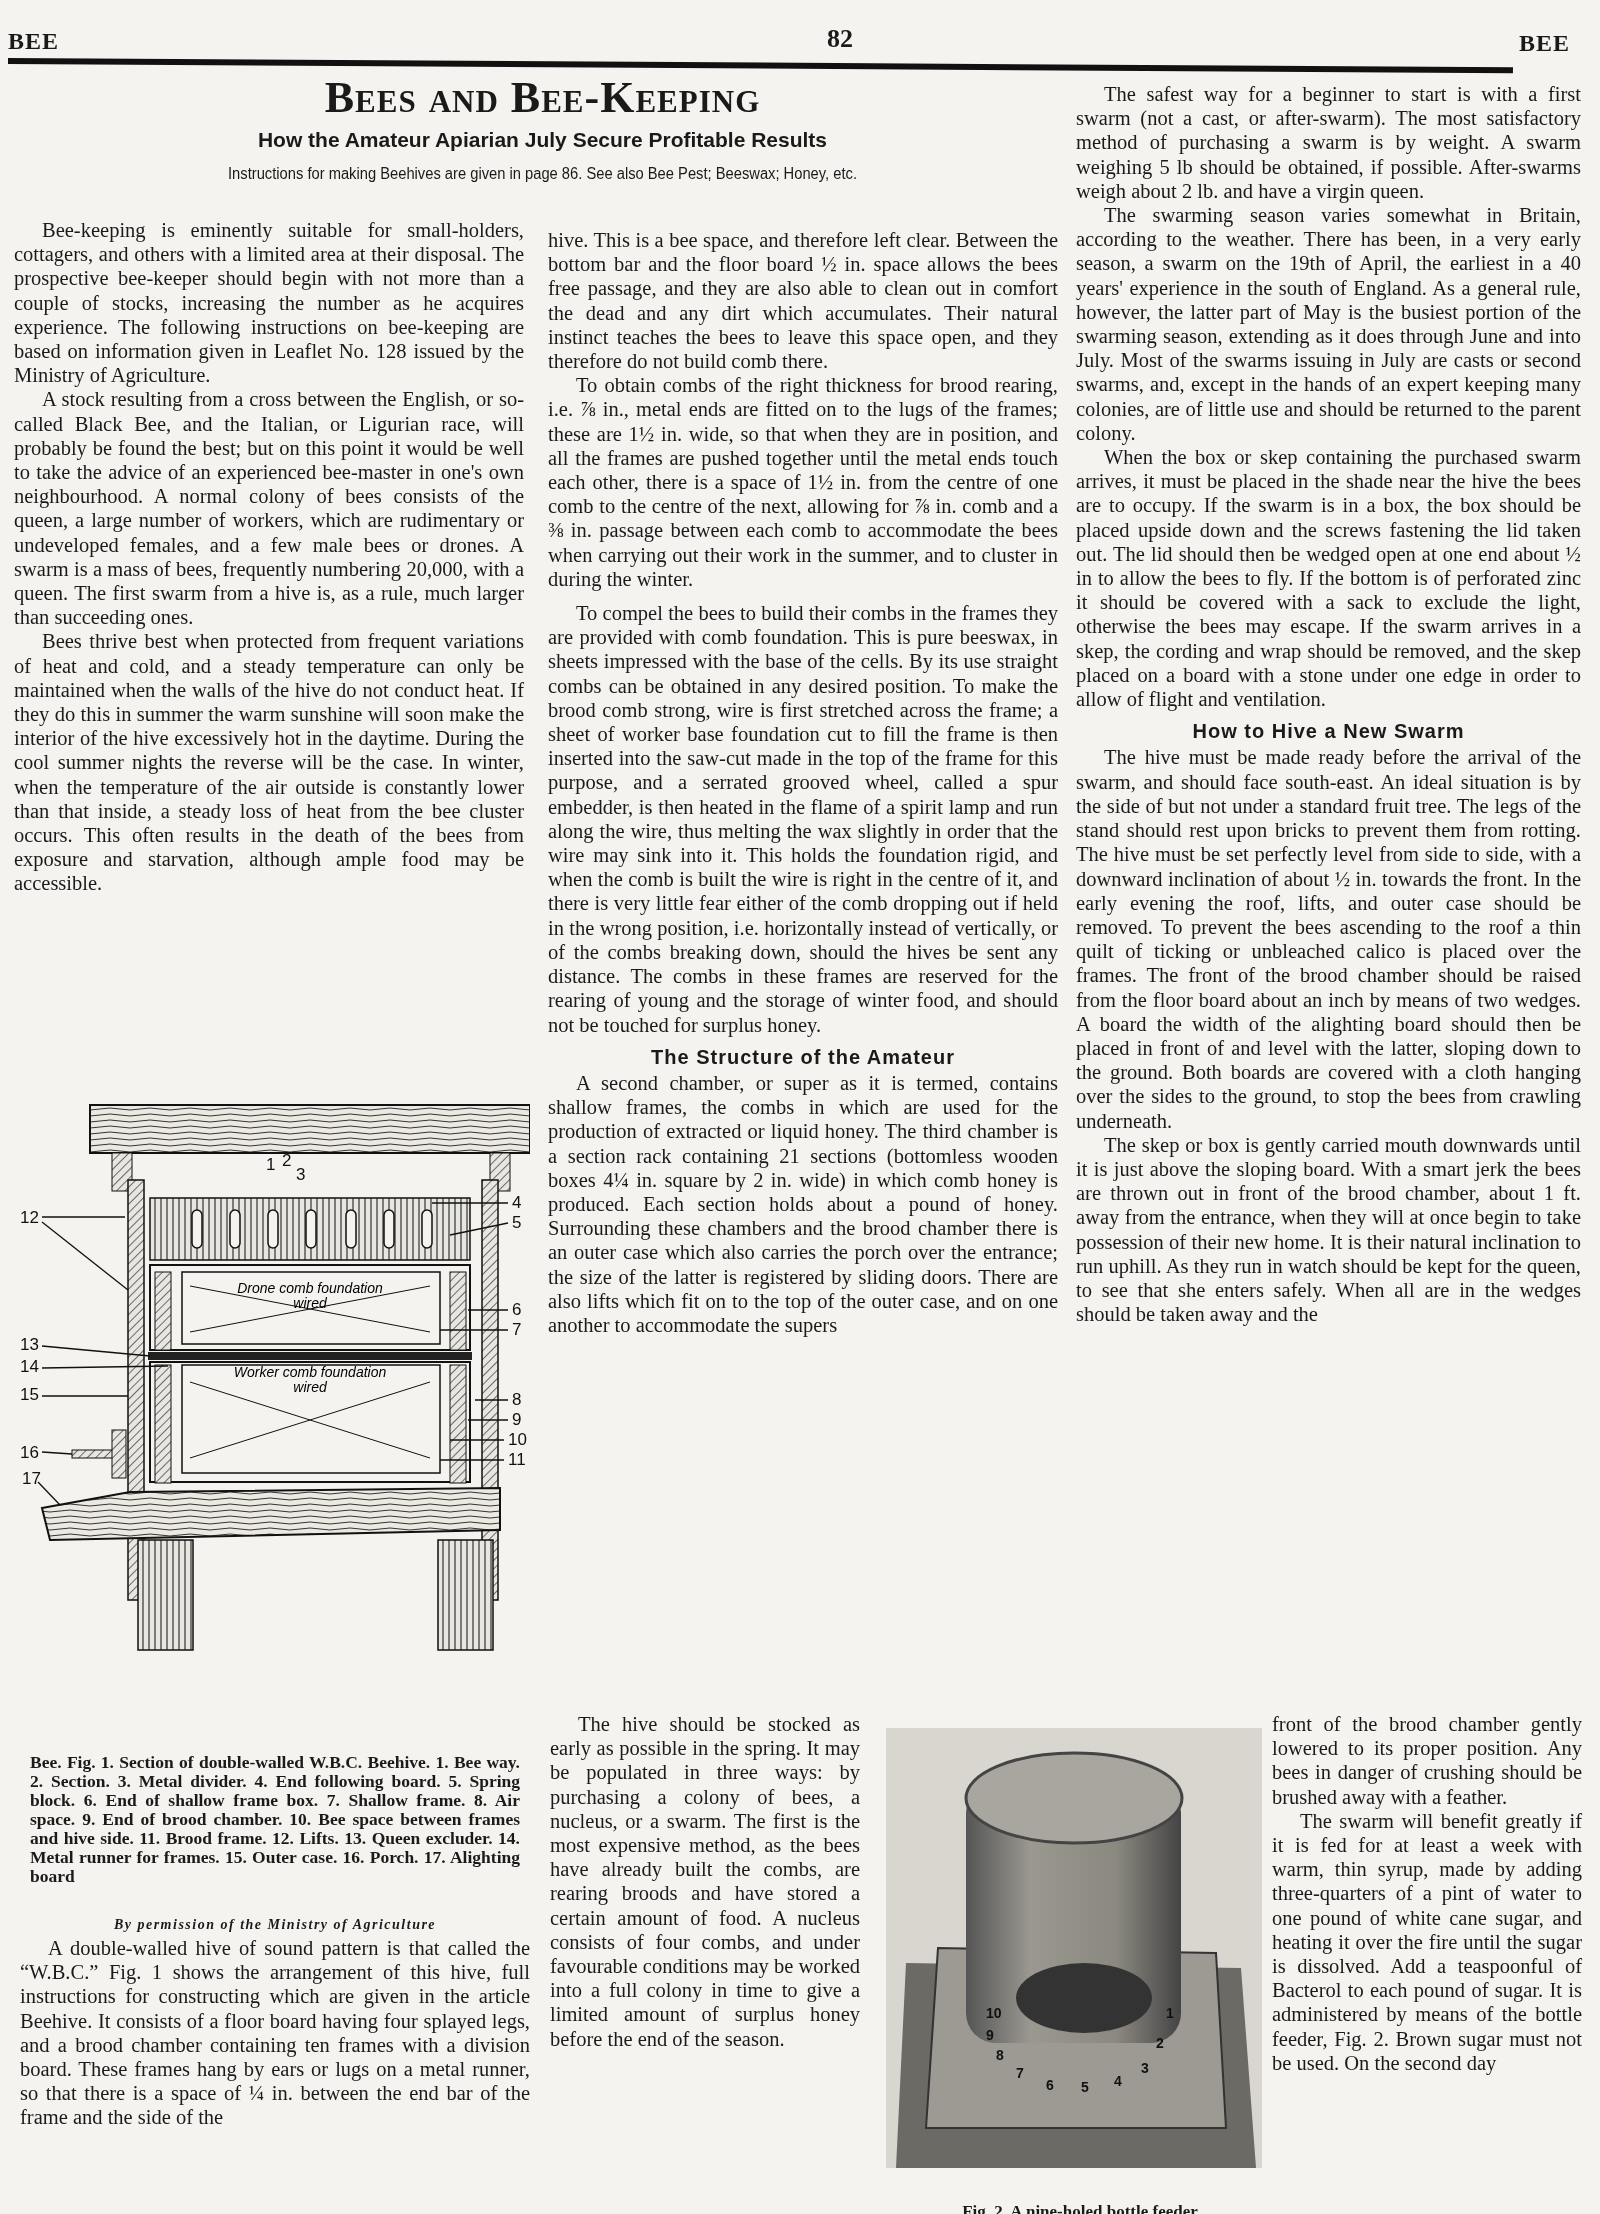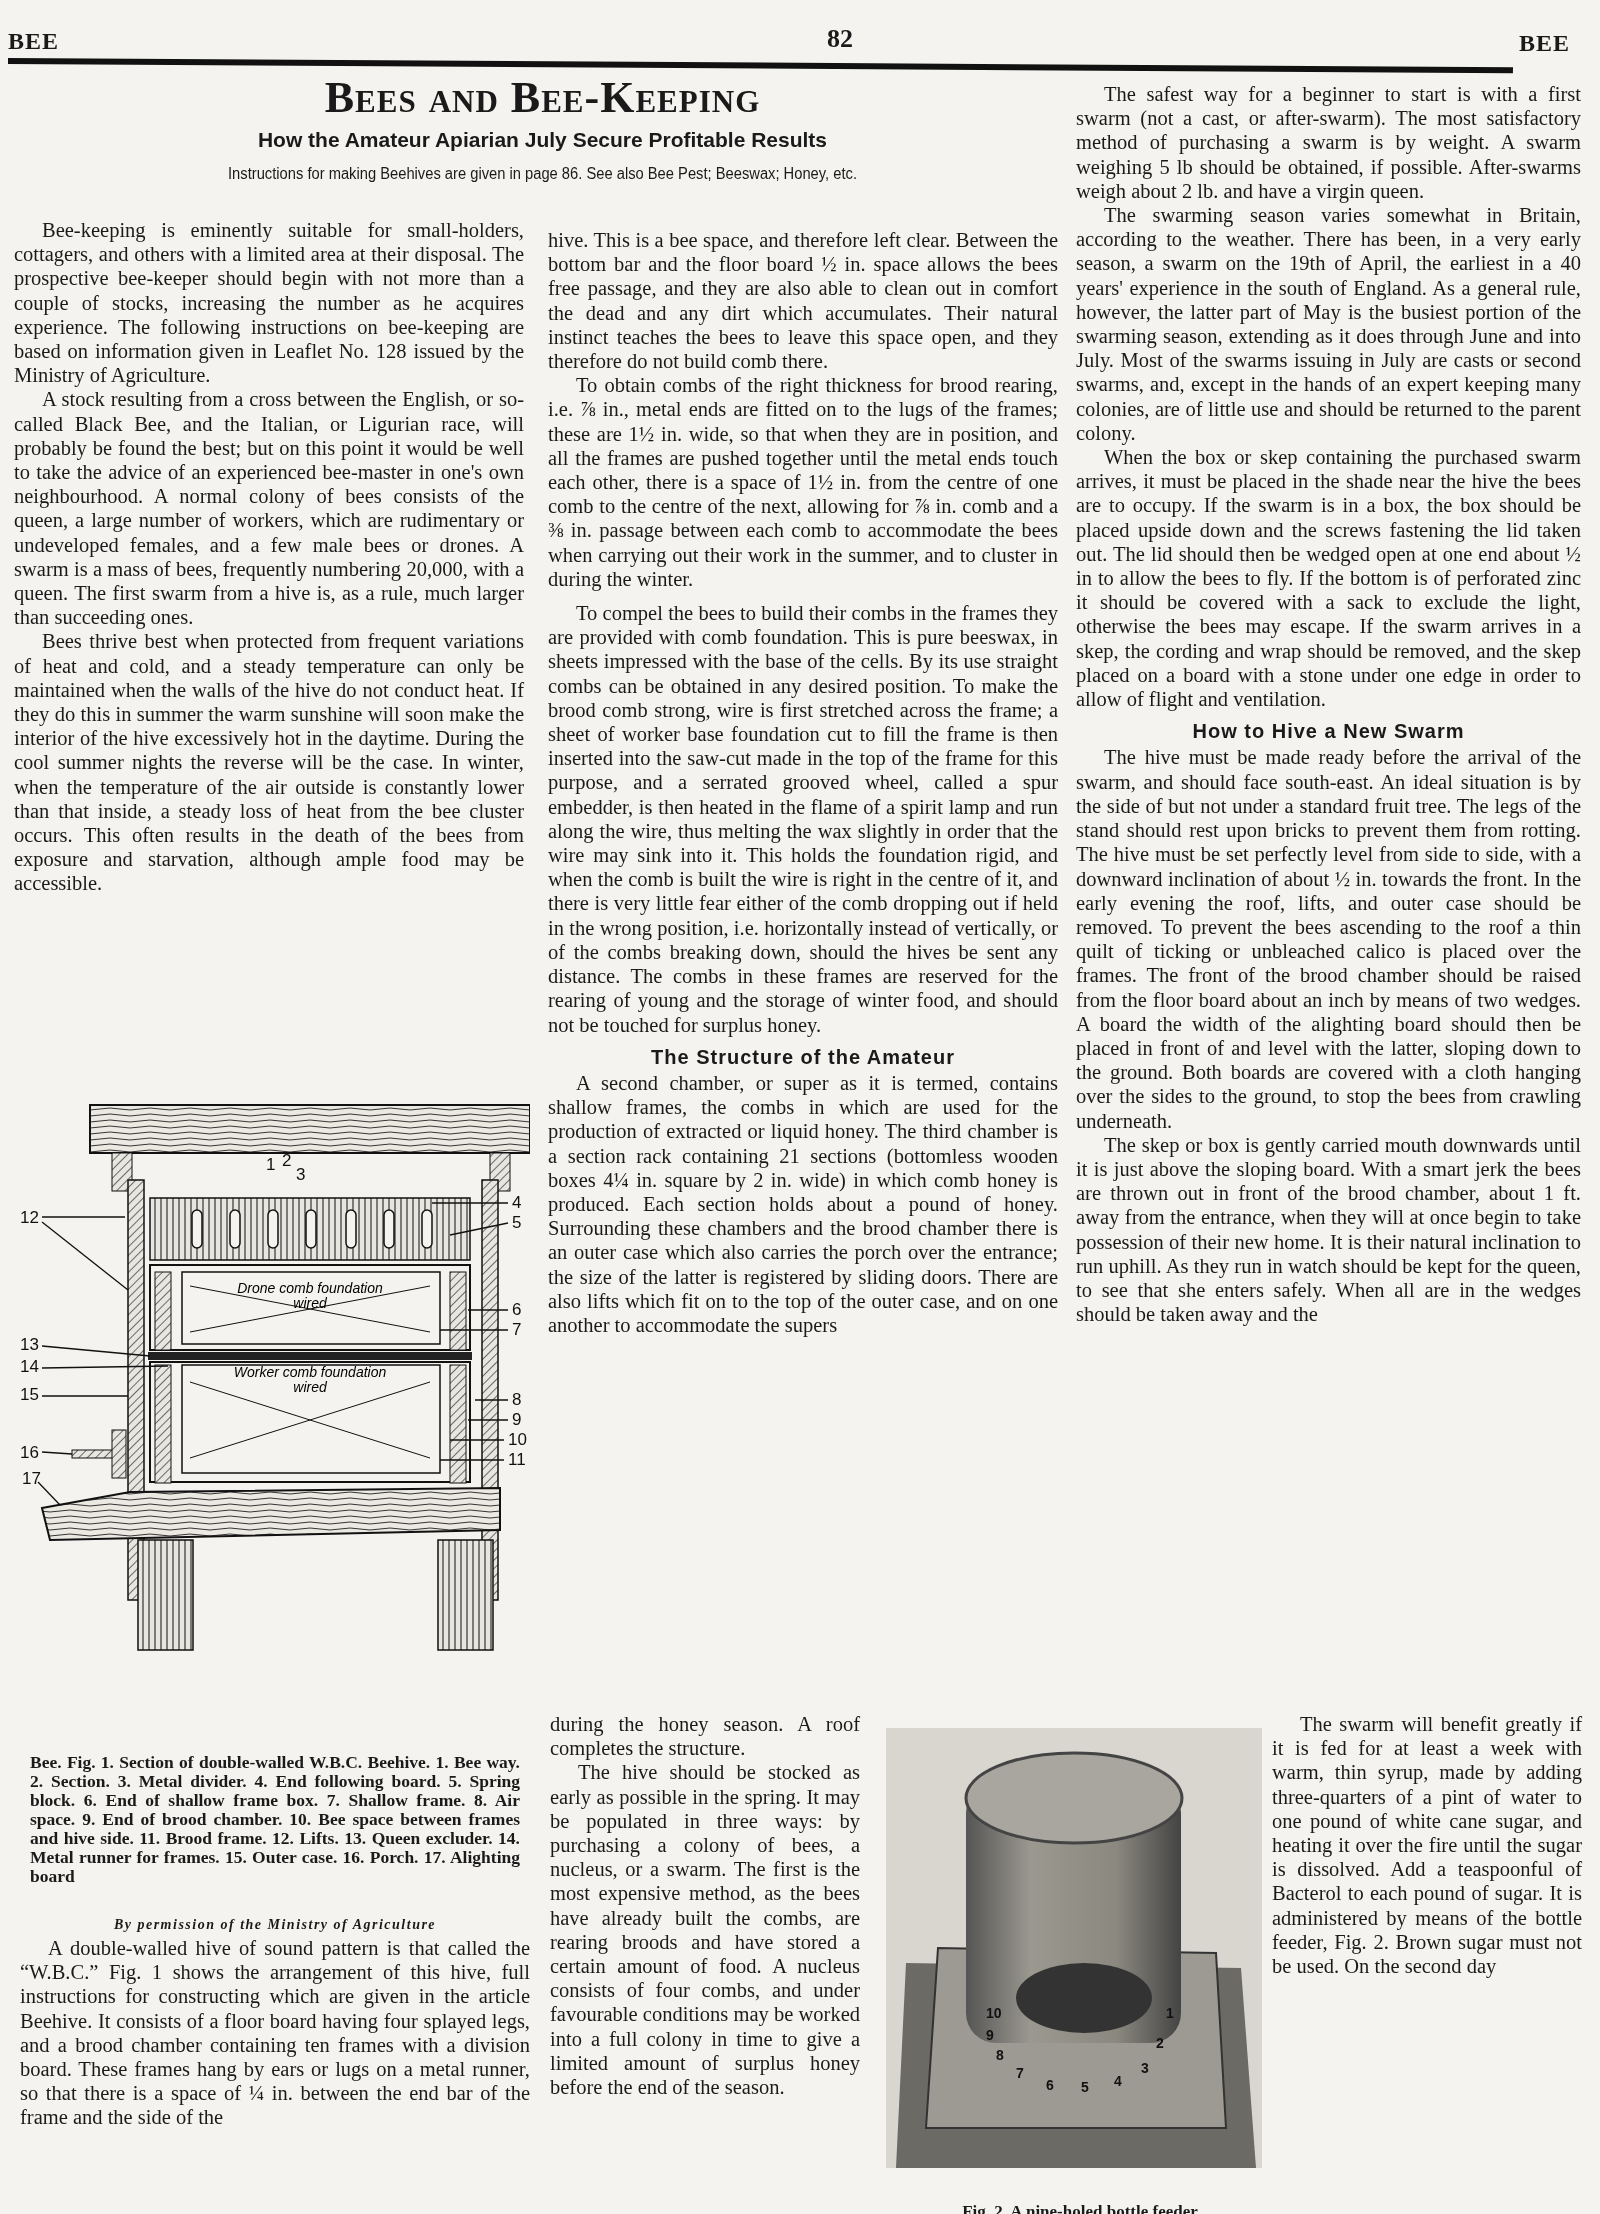--- a/index.html
+++ b/index.html
@@ -199,33 +199,33 @@
 </div>
 
 <div class="col col2">
   <p style="text-indent:0">hive. This is a bee space, and therefore left clear. Between the bottom bar and the floor board ½ in. space allows the bees free passage, and they are also able to clean out in comfort the dead and any dirt which accumulates. Their natural instinct teaches the bees to leave this space open, and they therefore do not build comb there.</p>
   <p>To obtain combs of the right thickness for brood rearing, i.e. ⅞ in., metal ends are fitted on to the lugs of the frames; these are 1½ in. wide, so that when they are in position, and all the frames are pushed together until the metal ends touch each other, there is a space of 1½ in. from the centre of one comb to the centre of the next, allowing for ⅞ in. comb and a ⅜ in. passage between each comb to accommodate the bees when carrying out their work in the summer, and to cluster in during the winter.</p>
   <p style="margin-top:10px">To compel the bees to build their combs in the frames they are provided with comb foundation. This is pure beeswax, in sheets impressed with the base of the cells. By its use straight combs can be obtained in any desired position. To make the brood comb strong, wire is first stretched across the frame; a sheet of worker base foundation cut to fill the frame is then inserted into the saw-cut made in the top of the frame for this purpose, and a serrated grooved wheel, called a spur embedder, is then heated in the flame of a spirit lamp and run along the wire, thus melting the wax slightly in order that the wire may sink into it. This holds the foundation rigid, and when the comb is built the wire is right in the centre of it, and there is very little fear either of the comb dropping out if held in the wrong position, i.e. horizontally instead of vertically, or of the combs breaking down, should the hives be sent any distance. The combs in these frames are reserved for the rearing of young and the storage of winter food, and should not be touched for surplus honey.</p>
   <div class="section-head">The Structure of the Amateur</div>
   <p>A second chamber, or super as it is termed, contains shallow frames, the combs in which are used for the production of extracted or liquid honey. The third chamber is a section rack containing 21 sections (bottomless wooden boxes 4¼ in. square by 2 in. wide) in which comb honey is produced. Each section holds about a pound of honey. Surrounding these chambers and the brood chamber there is an outer case which also carries the porch over the entrance; the size of the latter is registered by sliding doors. There are also lifts which fit on to the top of the outer case, and on one another to accommodate the supers</p>
 </div>
 <div class="col col2b">
-  <p style="text-indent:0">during the honey season. A roof completes the structure.</p>
   <p>The hive should be stocked as early as possible in the spring. It may be populated in three ways: by purchasing a colony of bees, a nucleus, or a swarm. The first is the most expensive method, as the bees have already built the combs, are rearing broods and have stored a certain amount of food. A nucleus consists of four combs, and under favourable conditions may be worked into a full colony in time to give a limited amount of surplus honey before the end of the season.</p>
 </div>
 
 <div class="col col3">
   <p>The safest way for a beginner to start is with a first swarm (not a cast, or after-swarm). The most satisfactory method of purchasing a swarm is by weight. A swarm weighing 5 lb should be obtained, if possible. After-swarms weigh about 2 lb. and have a virgin queen.</p>
   <p>The swarming season varies somewhat in Britain, according to the weather. There has been, in a very early season, a swarm on the 19th of April, the earliest in a 40 years' experience in the south of England. As a general rule, however, the latter part of May is the busiest portion of the swarming season, extending as it does through June and into July. Most of the swarms issuing in July are casts or second swarms, and, except in the hands of an expert keeping many colonies, are of little use and should be returned to the parent colony.</p>
   <p>When the box or skep containing the purchased swarm arrives, it must be placed in the shade near the hive the bees are to occupy. If the swarm is in a box, the box should be placed upside down and the screws fastening the lid taken out. The lid should then be wedged open at one end about ½ in to allow the bees to fly. If the bottom is of perforated zinc it should be covered with a sack to exclude the light, otherwise the bees may escape. If the swarm arrives in a skep, the cording and wrap should be removed, and the skep placed on a board with a stone under one edge in order to allow of flight and ventilation.</p>
   <div class="section-head">How to Hive a New Swarm</div>
   <p>The hive must be made ready before the arrival of the swarm, and should face south-east. An ideal situation is by the side of but not under a standard fruit tree. The legs of the stand should rest upon bricks to prevent them from rotting. The hive must be set perfectly level from side to side, with a downward inclination of about ½ in. towards the front. In the early evening the roof, lifts, and outer case should be removed. To prevent the bees ascending to the roof a thin quilt of ticking or unbleached calico is placed over the frames. The front of the brood chamber should be raised from the floor board about an inch by means of two wedges. A board the width of the alighting board should then be placed in front of and level with the latter, sloping down to the ground. Both boards are covered with a cloth hanging over the sides to the ground, to stop the bees from crawling underneath.</p>
   <p>The skep or box is gently carried mouth downwards until it is just above the sloping board. With a smart jerk the bees are thrown out in front of the brood chamber, about 1 ft. away from the entrance, when they will at once begin to take possession of their new home. It is their natural inclination to run uphill. As they run in watch should be kept for the queen, to see that she enters safely. When all are in the wedges should be taken away and the</p>
 </div>
 <div class="col col3b">
+  <p style="text-indent:0">front of the brood chamber gently lowered to its proper position. Any bees in danger of crushing should be brushed away with a feather.</p>
   <p>The swarm will benefit greatly if it is fed for at least a week with warm, thin syrup, made by adding three-quarters of a pint of water to one pound of white cane sugar, and heating it over the fire until the sugar is dissolved. Add a teaspoonful of Bacterol to each pound of sugar. It is administered by means of the bottle feeder, Fig. 2. Brown sugar must not be used. On the second day</p>
 </div>
 
 <svg class="figure2" viewBox="0 0 376 440" xmlns="http://www.w3.org/2000/svg">
   <defs>
     <linearGradient id="glass" x1="0" x2="1">
       <stop offset="0" stop-color="#555"></stop>
       <stop offset="0.3" stop-color="#9a988f"></stop>
       <stop offset="0.7" stop-color="#8a887f"></stop>
       <stop offset="1" stop-color="#444"></stop>

